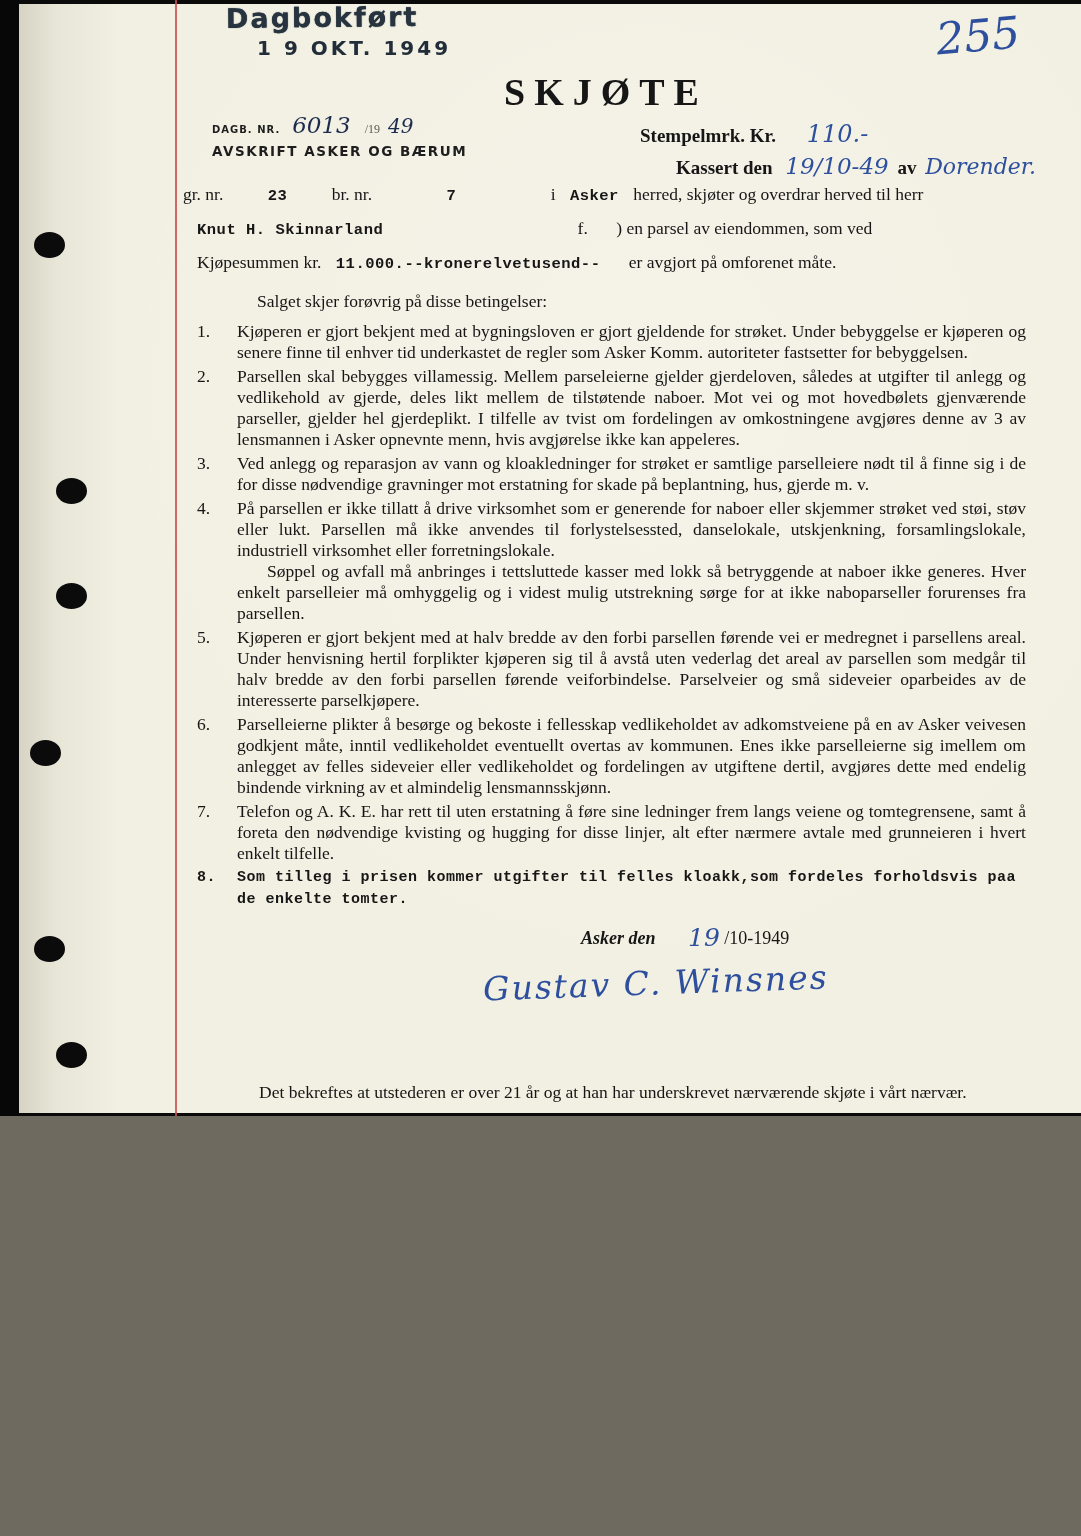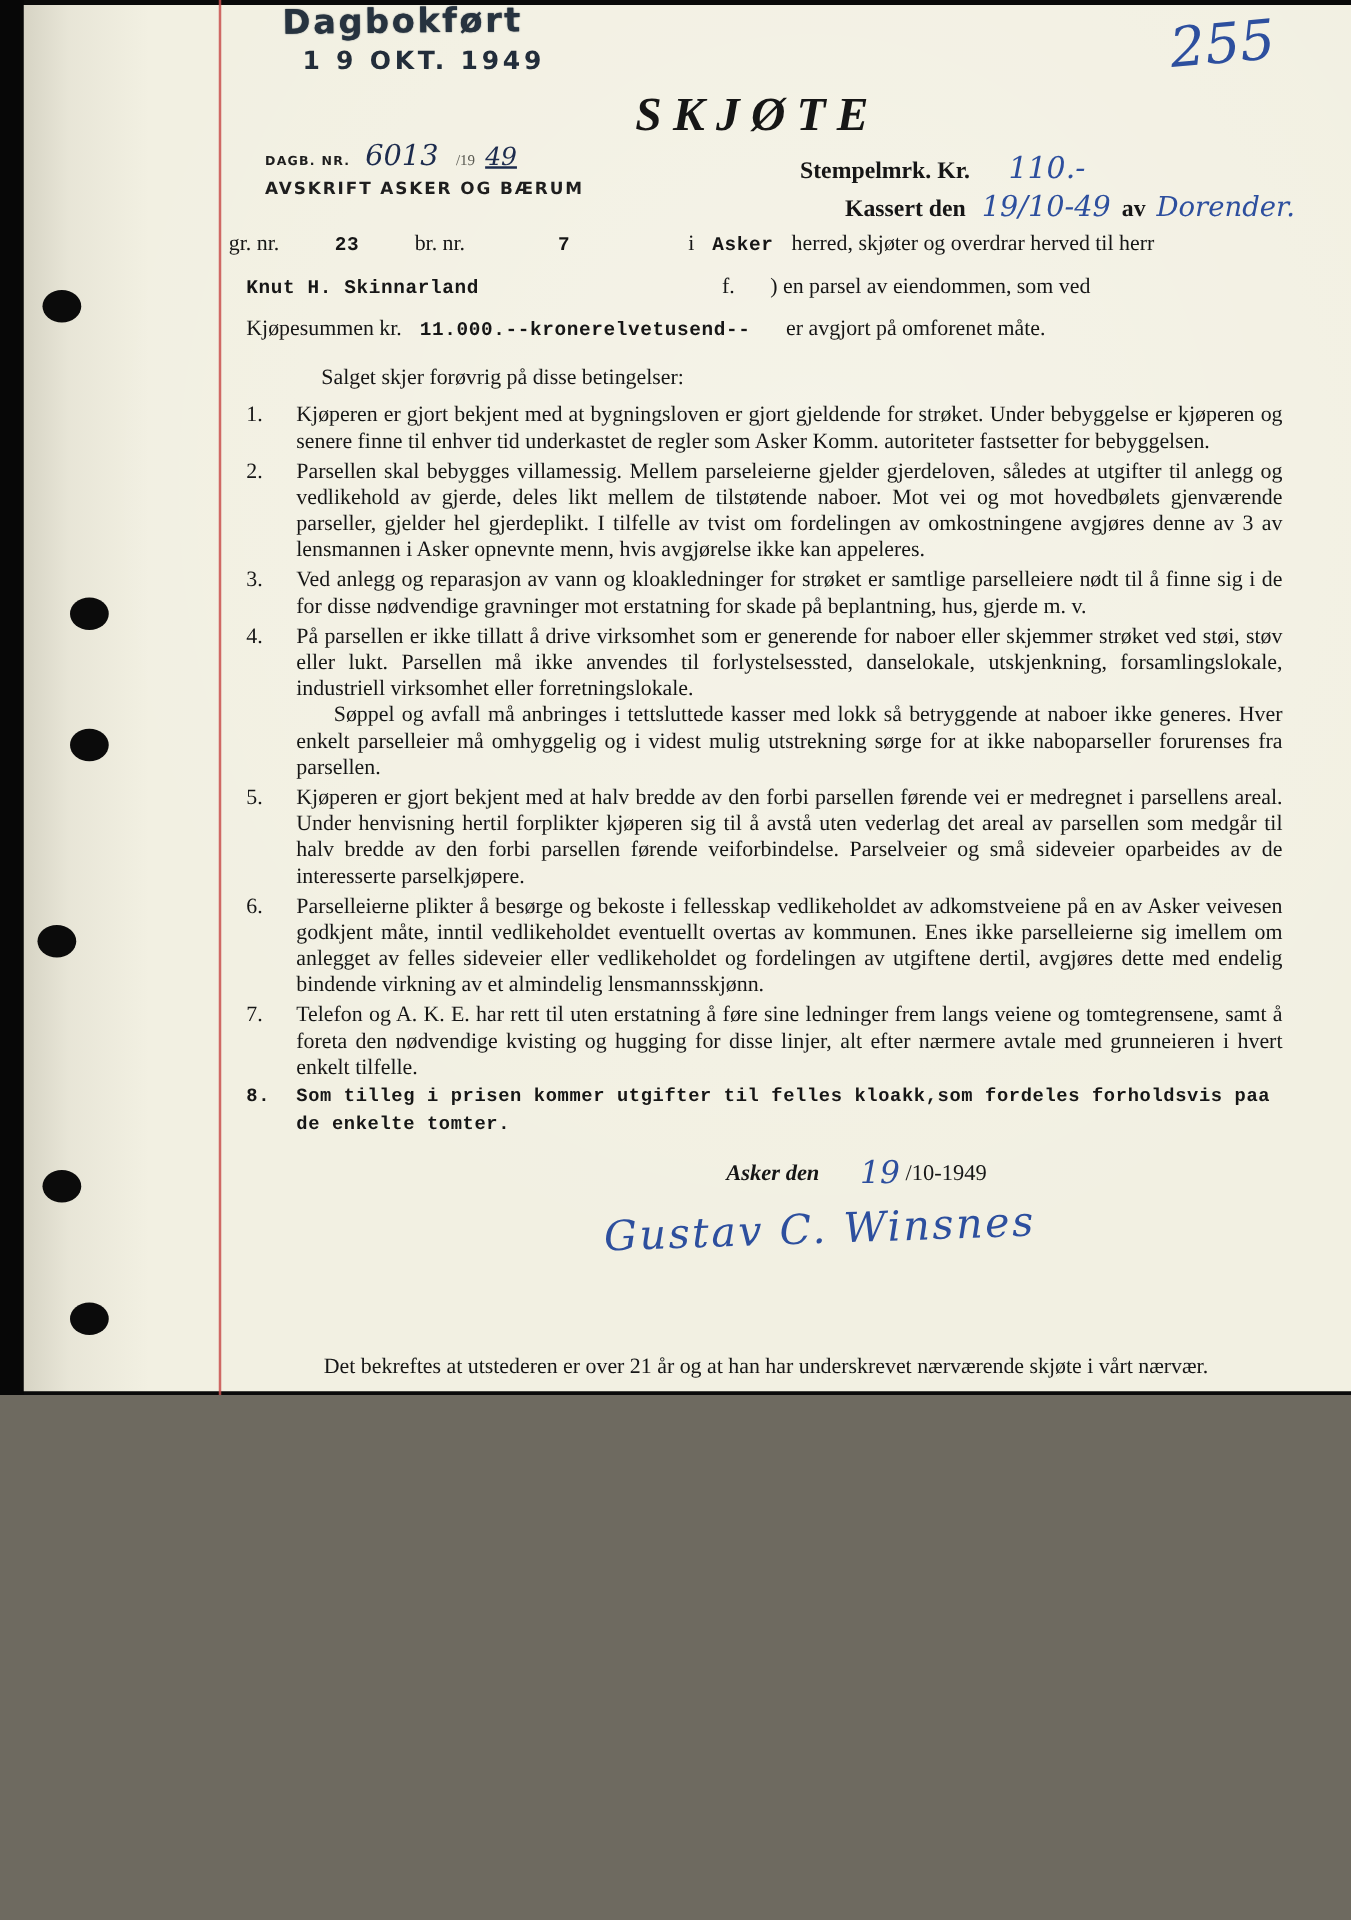--- a/index.html
+++ b/index.html
@@ -22,43 +22,43 @@
   .red-line   { position:absolute; left:175px; top:0; width:2px; height:100%; background:#c9504e; opacity:.85; }
   .hole { position:absolute; width:31px; height:26px; border-radius:50%; background:#0b0b0b; }
 
   
   .stamp-dagbok {
     position:absolute; left:226px; top:2px; font-family:"DejaVu Sans", sans-serif;
     font-weight:bold; font-size:27px; letter-spacing:2px; color:#27333f;
     text-shadow:0 0 1px #27333f; transform:rotate(-0.6deg);
   }
   .stamp-date {
-    position:absolute; left:242px; top:36px; font-family:"DejaVu Sans", sans-serif;
+    position:absolute; left:257px; top:36px; font-family:"DejaVu Sans", sans-serif;
     font-weight:bold; font-size:20px; letter-spacing:3px; color:#222d3a;
   }
   .page-number {
     position:absolute; left:936px; top:10px; font-family:"DejaVu Serif", serif;
     font-style:italic; font-size:44px; color:#2d4f9e; transform:rotate(-5deg);
   }
   .title {
     position:absolute; left:176px; top:70px; width:860px; margin:0; text-align:center;
-    font-size:38px; font-weight:bold; letter-spacing:9px;font-style:italic;
+    font-size:38px; font-weight:bold; letter-spacing:9px;
   }
   .dagb-line { position:absolute; left:212px; top:112px; white-space:nowrap; }
   .dagb-label, .avskrift {
     font-family:"DejaVu Sans", sans-serif; font-weight:bold; color:#1e1e1e;
   }
   .dagb-label { font-size:10px; letter-spacing:1px;text-align:right; }
   .avskrift { position:absolute; left:212px; top:143px; font-size:13.5px; letter-spacing:1.5px; }
 
   .hand { font-family:"DejaVu Serif", serif; font-style:italic; color:#2d4f9e; }
   .hand-ink { font-family:"DejaVu Serif", serif; font-style:italic; color:#1d2c4e; }
   .dagb-value { font-size:23px; margin-left:8px;margin-top:24px; }
   .dagb-slash { font-size:12px; color:#5a5a52; margin-left:10px; }
-  .dagb-year  { font-size:20px; margin-left:4px;text-decoration:underline; }
+  .dagb-year  { font-size:20px; margin-left:4px; }
 
   .stempel-line { position:absolute; left:640px; top:120px; font-size:19px; font-weight:bold; white-space:nowrap; }
   .stempel-value { font-size:24px; margin-left:26px; font-weight:normal; }
   .kassert-line { position:absolute; left:676px; top:153px; font-size:19px; font-weight:bold; white-space:nowrap; }
   .kassert-date { font-size:23px; margin-left:8px; font-weight:normal; }
   .kassert-av   { margin-left:4px; }
   .kassert-by   { font-size:22px; margin-left:4px; font-weight:normal; }
 
   
   .body {

